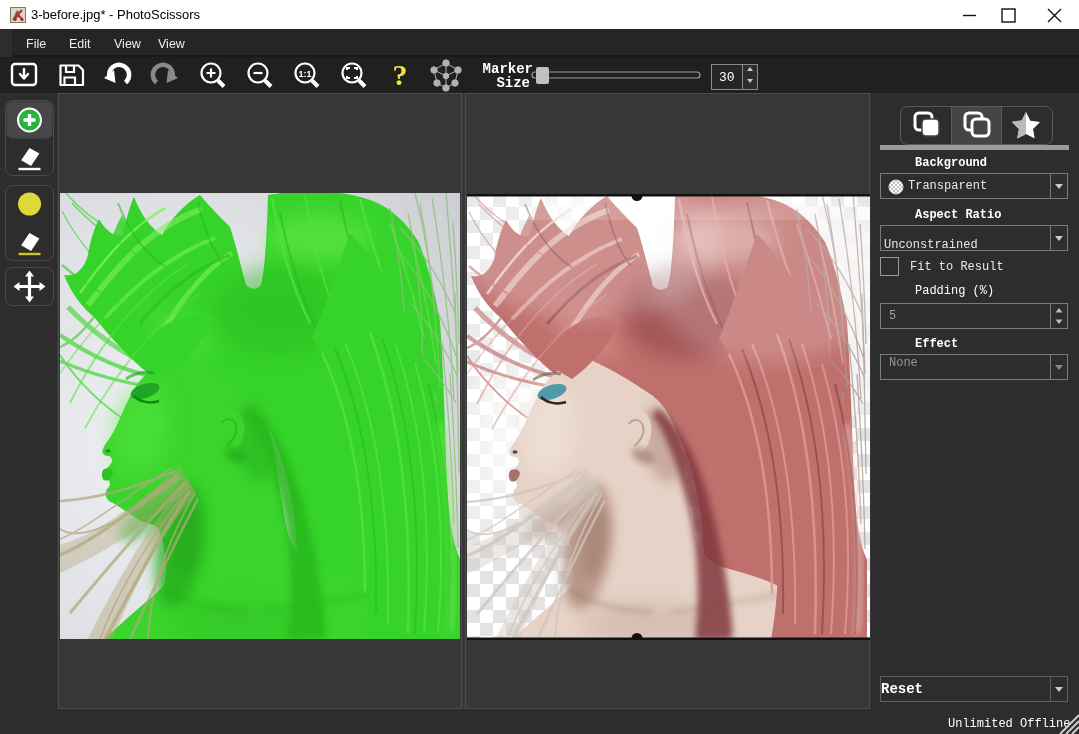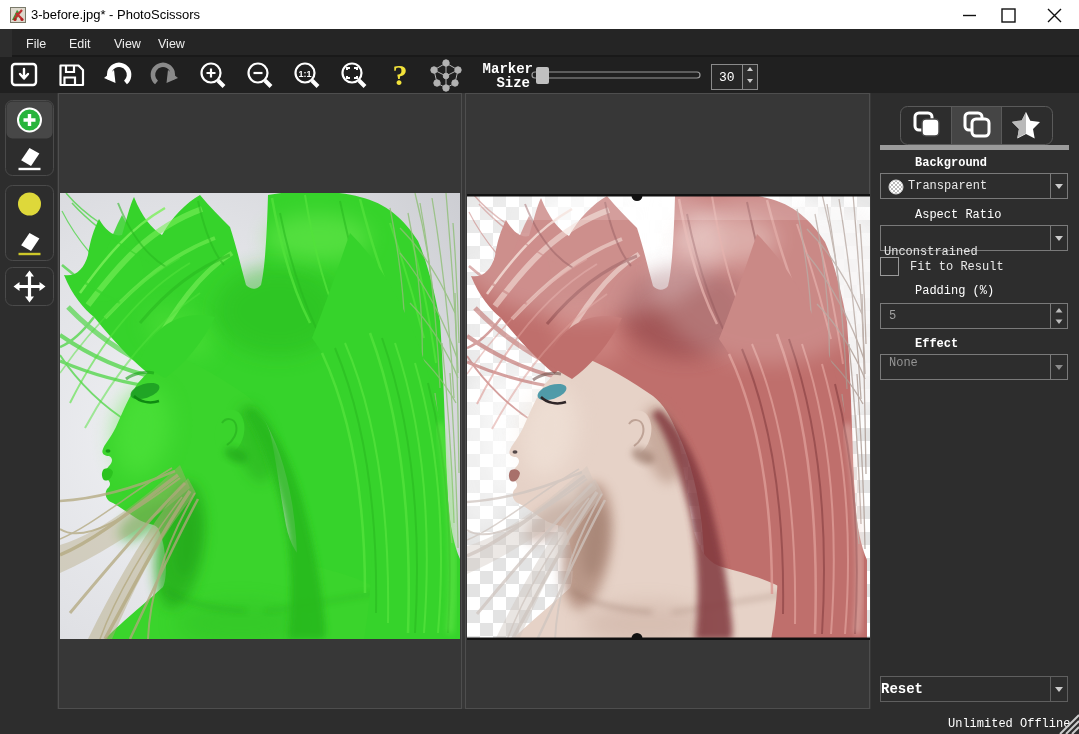--- a/index.html
+++ b/index.html
@@ -393,23 +393,23 @@
           <rect width="2" height="2" fill="#bbbbbb"></rect>
           <rect x="2" y="2" width="2" height="2" fill="#bbbbbb"></rect>
     </pattern>
       </defs>
     <circle cx="11" cy="13" r="7" fill="url(#chksm)" stroke="#dddddd"></circle>
   </svg>
   <span class="value" style="left:27px;top:5px">Transparent</span>
   <div class="sep"></div>
     <div class="car"></div>
 </div>
-<div class="label" style="top:208px;font-weight:normal">Aspect Ratio</div>
+<div class="label" style="top:208px;font-weight:bold">Aspect Ratio</div>
 <div class="drop" style="top:225px">
-  <span class="value" style="left:3px;top:19px">Unconstrained</span>
+  <span class="value" style="left:3px;top:12px">Unconstrained</span>
   <div class="sep"></div>
     <div class="car"></div>
 </div>
 <div class="abs" style="left:880px;top:257px;width:19px;height:19px;border:1px solid #999;box-sizing:border-box;"></div>
 <div class="value" style="left:910px;top:260px">Fit to Result</div>
 <div class="label" style="top:284px;font-weight:normal">Padding (%)</div>
 <div class="drop" style="top:303px">
   <span class="value" style="left:8px;top:5px;color:#a0a0a0">5</span>
   <div class="sep"></div>
   <svg width="16" height="24" style="position:absolute;right:0;top:0">

